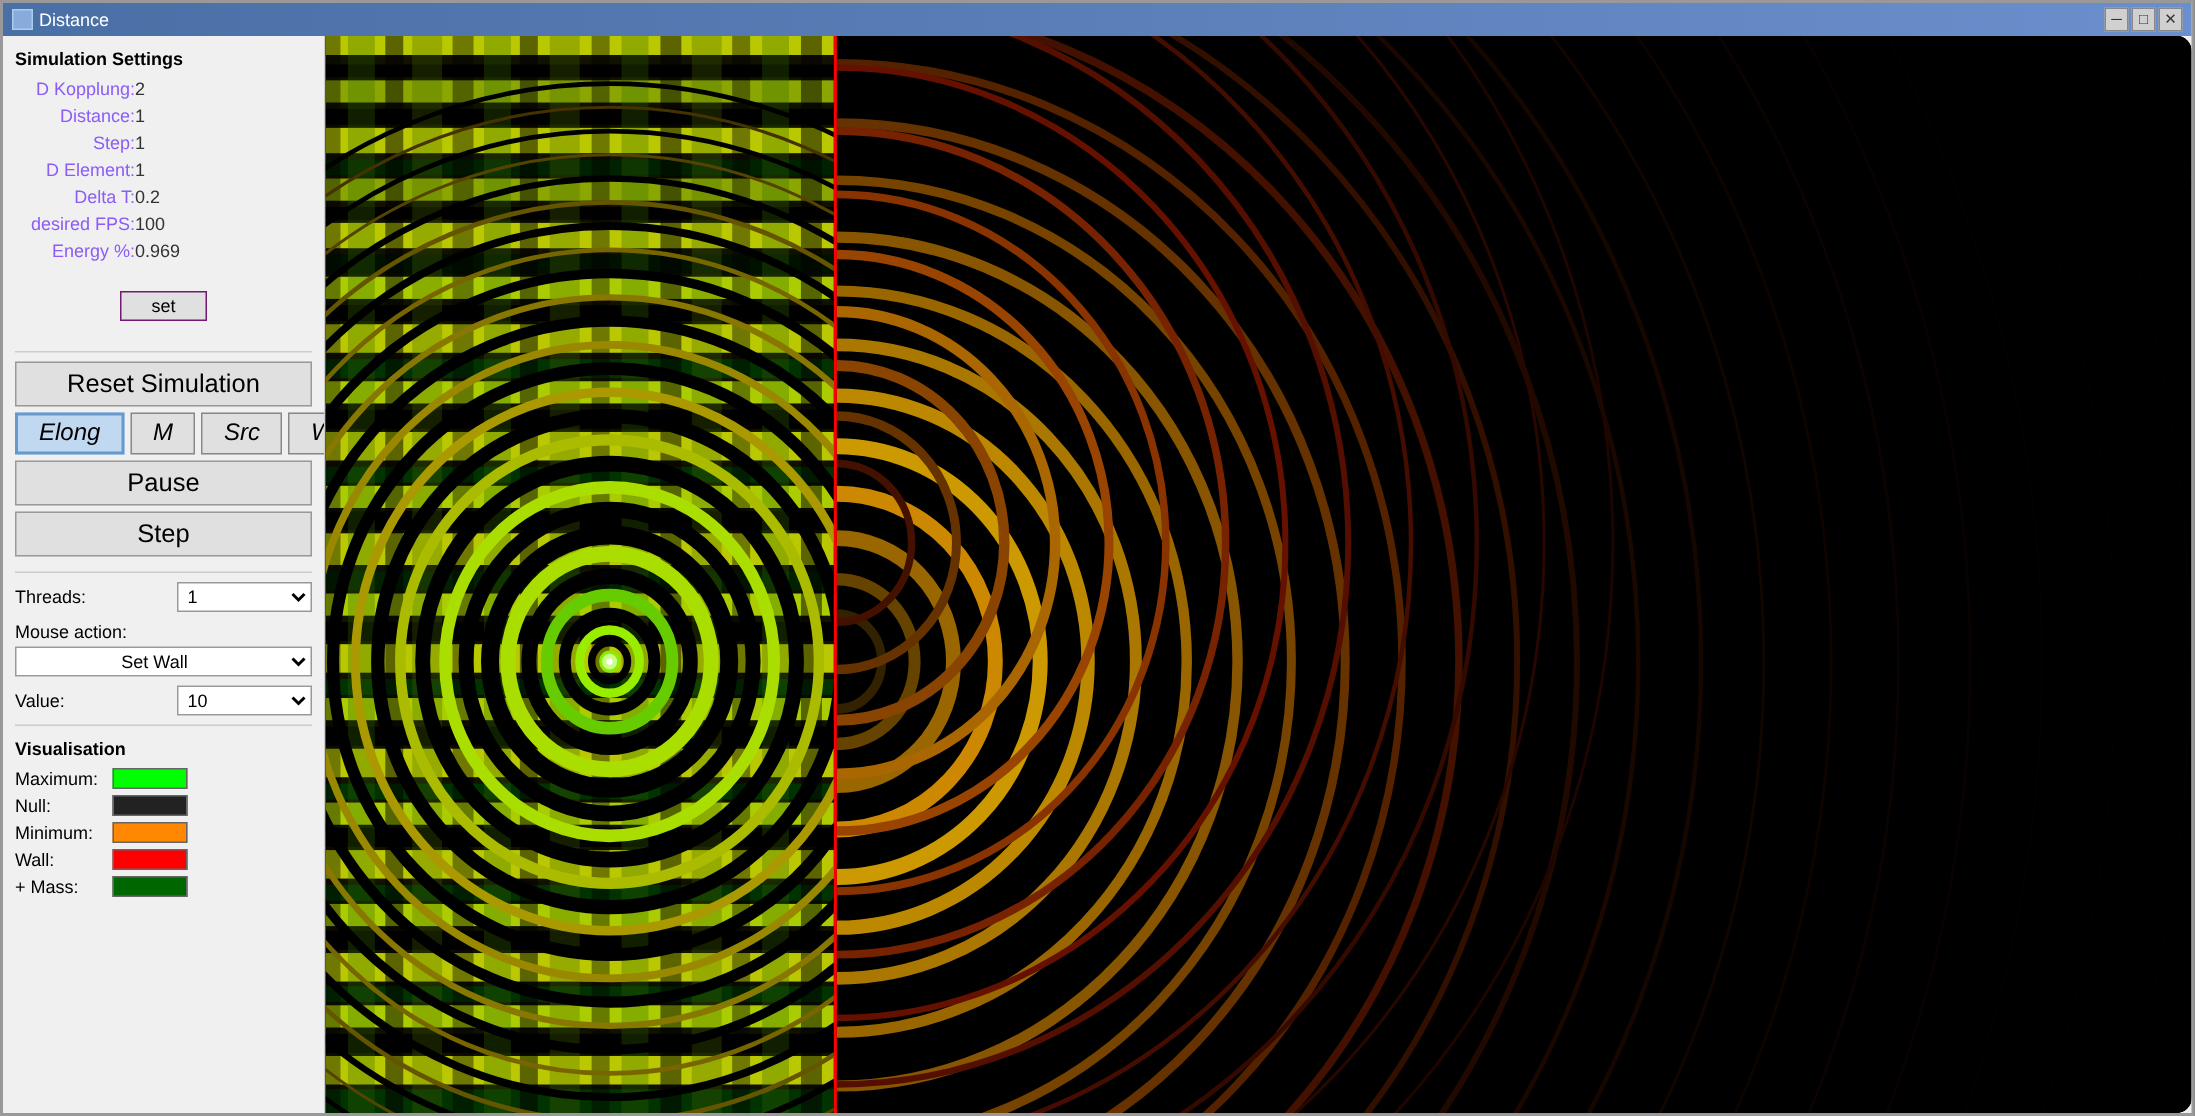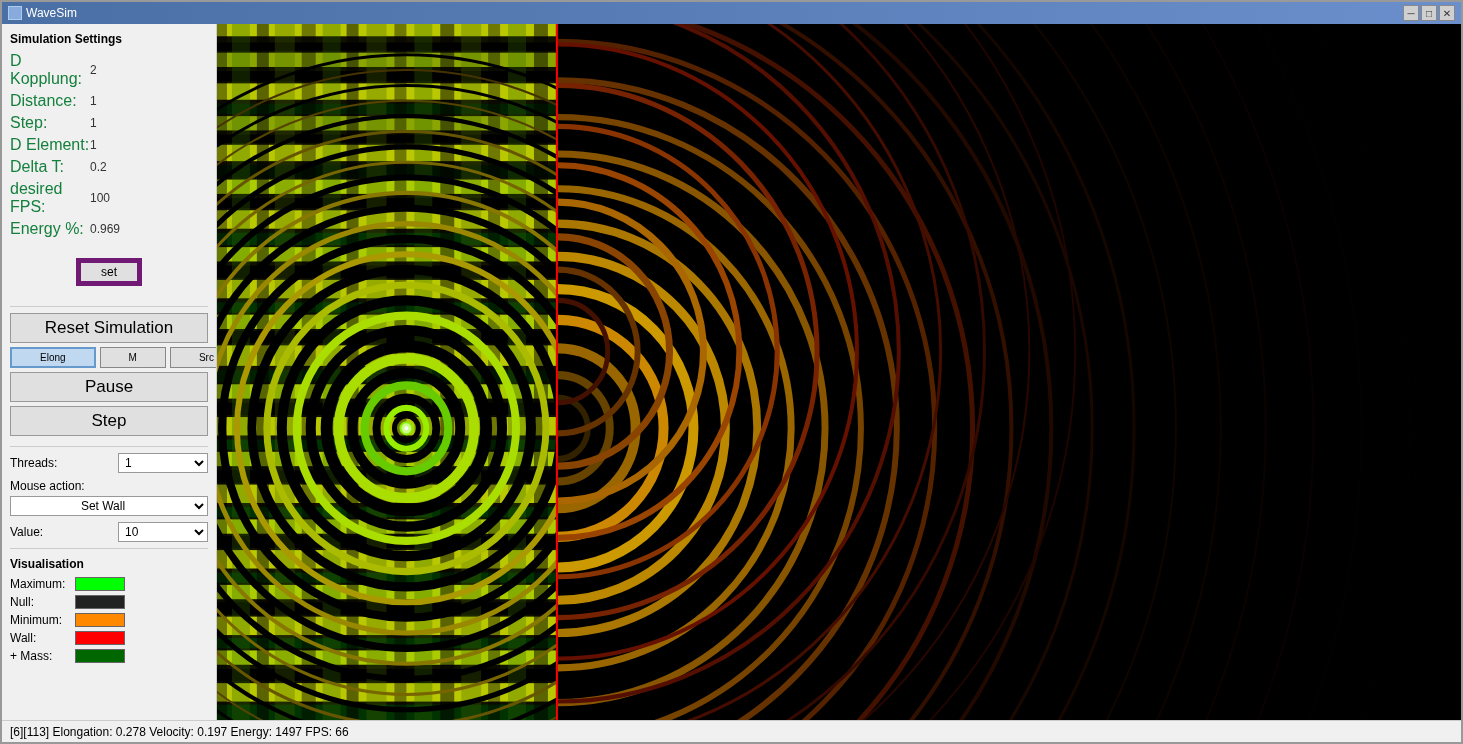--- a/index.html
+++ b/index.html
@@ -53,20 +53,21 @@
       align-items: center;
       justify-content: center;
       font-size: 10px;
       cursor: pointer;
       color: #333;
     }
     .content-area {
       display: flex;
       flex: 1;
       overflow: hidden;
+      border-radius: 10px;
     }
     .sidebar {
       width: 215px;
       background: #f0f0f0;
       padding: 8px;
       flex-shrink: 0;
       border-right: 1px solid #ccc;
       overflow-y: auto;
     }
     .section-title {
@@ -74,57 +75,59 @@
       margin-bottom: 6px;
       font-size: 12px;
     }
     .field-row {
       display: flex;
       align-items: center;
       margin-bottom: 4px;
     }
     .field-label {
       width: 80px;
-      font-size: 16px;
-      color: #15803d;
+      font-size: 12px;
+      color: #8b5cf6;
+      text-align: right;
     }
     .field-value {
       font-size: 12px;
       color: #333;
     }
     .set-btn {
       display: block;
       margin: 20px auto;
       padding: 2px 20px;
       background: #e0e0e0;
-      border: 5px solid #701a75;
+      border: 1px solid #701a75;
       cursor: pointer;
       font-size: 12px;
     }
     .reset-btn, .pause-btn, .step-btn, .adjust-btn {
       width: 100%;
       padding: 4px 8px;
       background: #e0e0e0;
       border: 1px solid #999;
       cursor: pointer;
       font-size: 17px;
       margin-bottom: 4px;
       text-align: center;
     }
     .mode-buttons {
       display: flex;
       gap: 4px;
       margin-bottom: 4px;
     }
     .mode-btn {
-      padding: 3px 28px;
+      padding: 3px 14px;
       background: #e0e0e0;
       border: 1px solid #888;
       cursor: pointer;
-      font-size: 10px;
+      font-size: 16px;
+      font-style: italic;
     }
     .mode-btn.active {
       background: #c0d8f0;
       border: 2px solid #6699cc;
     }
     .dropdown-row {
       display: flex;
       align-items: center;
       margin-bottom: 6px;
       gap: 33px;
@@ -184,21 +187,21 @@
     }
   </style>
 </head>
 <body>
 
 <div class="window">
 
   <div class="title-bar">
     <div class="title-bar-left">
       <div class="title-bar-icon"></div>
-      <span>WaveSim</span>
+      <span>Distance</span>
     </div>
     <div class="title-bar-controls">
       <div class="title-bar-btn">─</div>
       <div class="title-bar-btn">□</div>
       <div class="title-bar-btn">✕</div>
     </div>
   </div>
 
   <div class="content-area">
 
@@ -483,16 +486,13 @@
           <circle cx="342" cy="320" r="428" fill="none" stroke="#330900" stroke-width="3"></circle>
           <circle cx="342" cy="320" r="473" fill="none" stroke="#280700" stroke-width="2"></circle>
           <circle cx="342" cy="320" r="519" fill="none" stroke="#1e0500" stroke-width="2"></circle>
         </g>
 
         <line x1="341" y1="0" x2="341" y2="680" stroke="#ff0000" stroke-width="2"></line>
       </svg>
     </div>
   </div>
 
-  <div class="status-bar">
-    <span>[6][113] Elongation: 0.278 Velocity: 0.197 Energy: 1497 FPS: 66</span>
-  </div>
 </div>
 
 </body></html>

